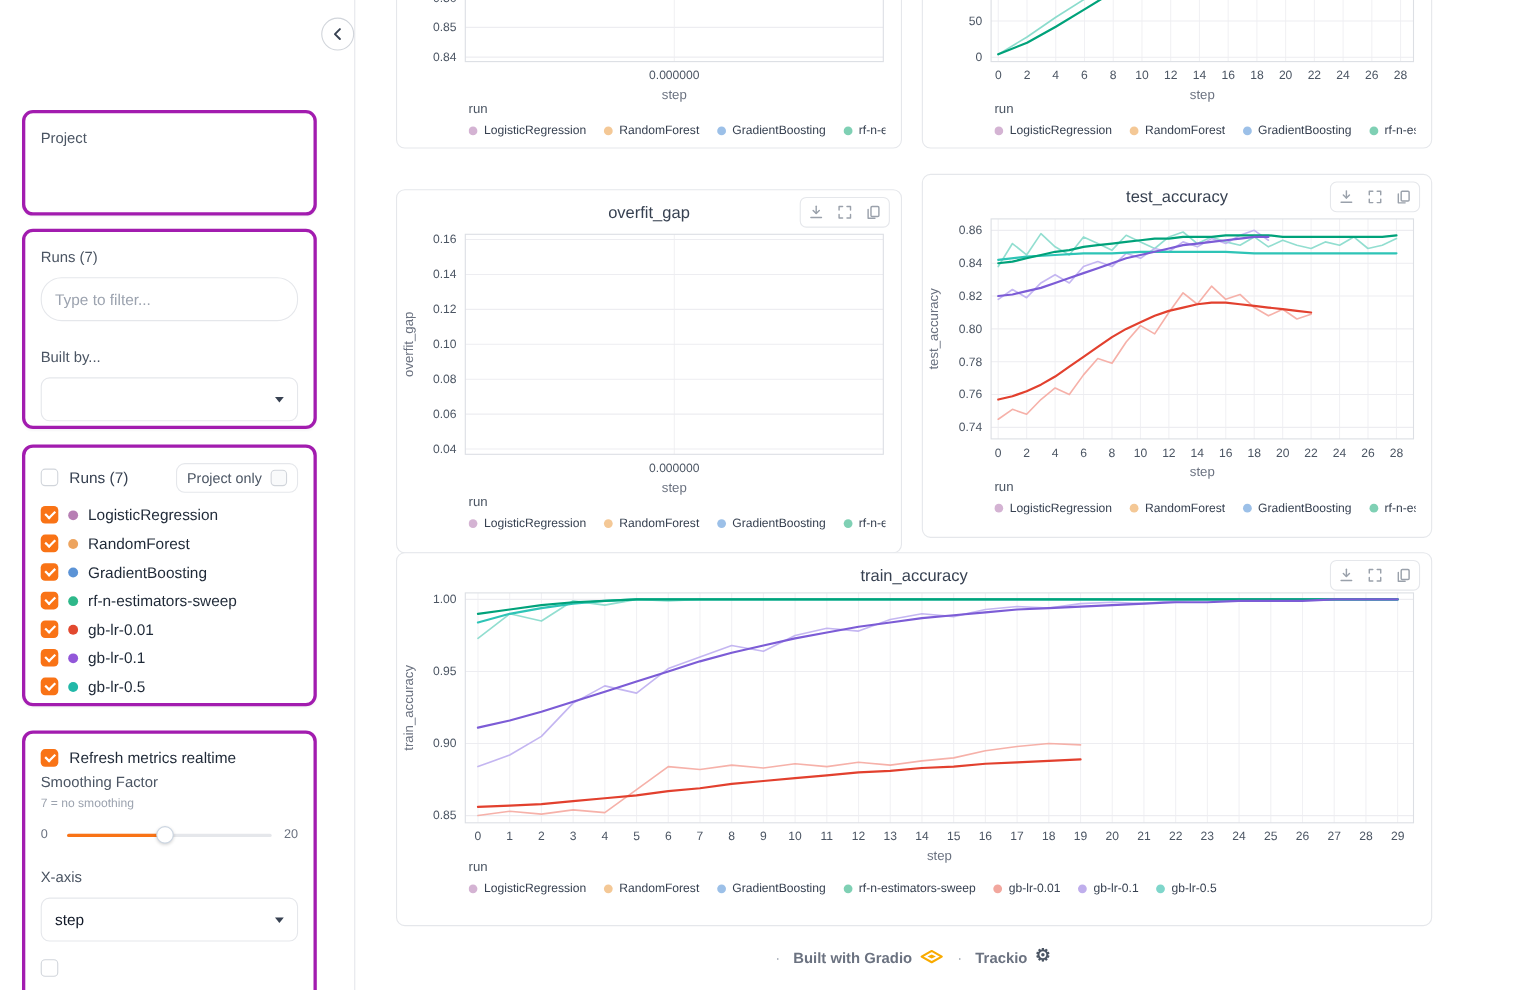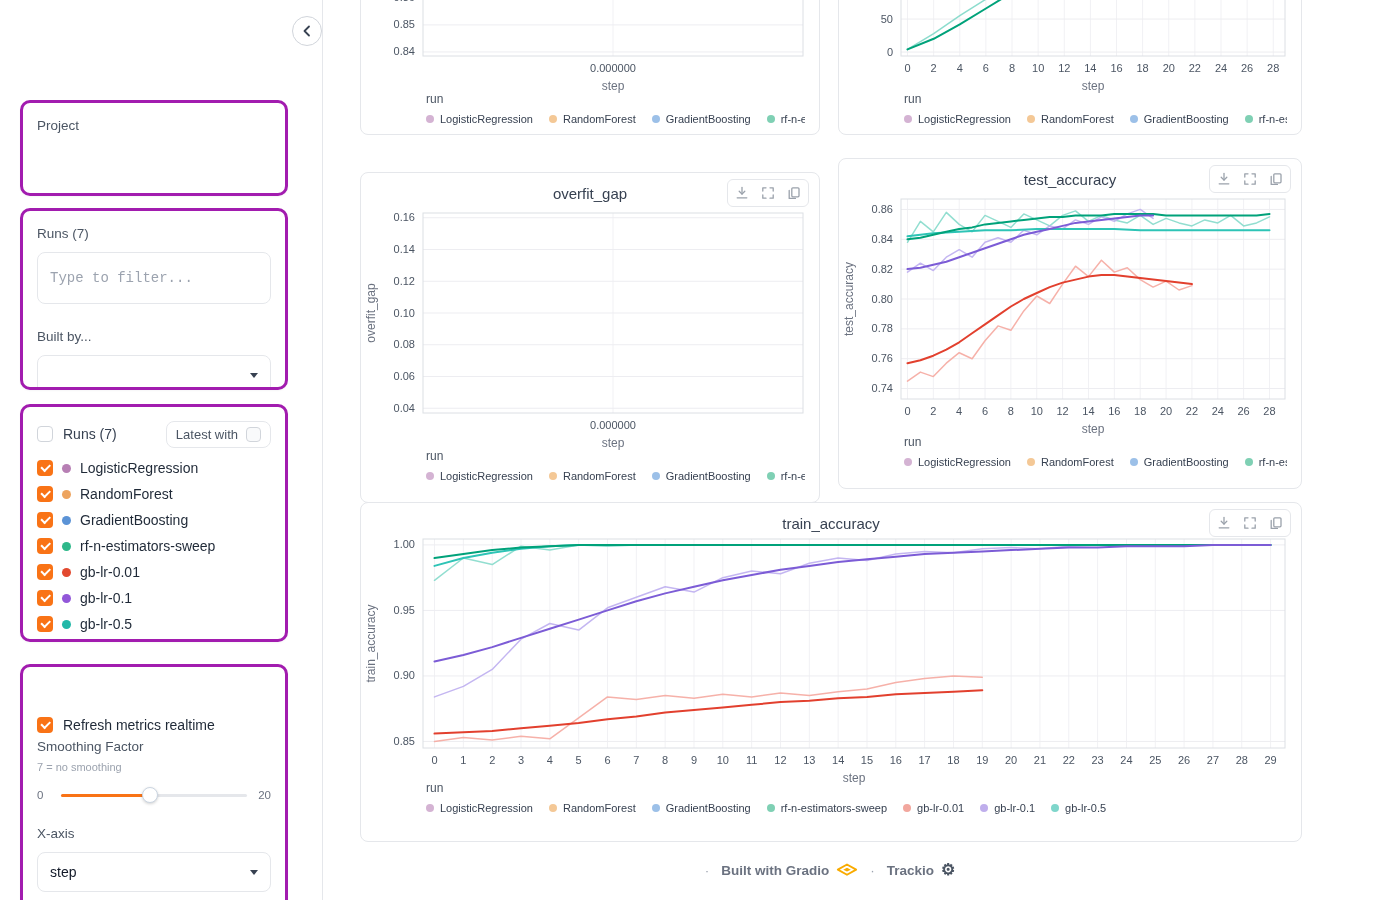--- a/index.html
+++ b/index.html
@@ -22,39 +22,39 @@
   #card-filter{top:208px;height:182px;}
   #card-runs{top:404px;height:238px;padding:12px 14px;}
   #card-settings{top:664px;height:280px;}
   .field-label{font-size:13.5px;color:#4b5563;line-height:17px;}
   .hint{font-size:11px;color:#9ca3af;margin-top:6px;}
   .select{height:40px;box-sizing:border-box;border:1px solid #e5e7eb;border-radius:8px;display:flex;
           align-items:center;justify-content:space-between;padding:0 12px;font-size:14px;
           color:#111827;background:#fff;cursor:pointer;}
   .caret{width:0;height:0;border-left:4.5px solid transparent;border-right:4.5px solid transparent;
          border-top:5.5px solid #374151;flex:none;}
-  .text-input{width:100%;box-sizing:border-box;height:52px;border:1px solid #e5e7eb;border-radius:8px;
+  .text-input{width:100%;box-sizing:border-box;height:40px;border:1px solid #e5e7eb;border-radius:19px;
               padding:0 12px;font-size:14px;color:#111827;outline:none;background:#fff;
-              font-family:Liberation Mono, monospace;}
+              font-family:Liberation Sans, sans-serif;}
   .text-input::placeholder{color:#9ca3af;}
   .cb{width:16px;height:16px;border-radius:4px;box-sizing:border-box;flex:none;cursor:pointer;display:inline-block;}
   .cb.on{background:#f97316;position:relative;}
   .cb.on::after{content:"";position:absolute;left:3.5px;top:4px;width:7px;height:3.5px;
                 border-left:2px solid #fff;border-bottom:2px solid #fff;transform:rotate(-45deg);}
   .cb.off{background:#fff;border:1px solid #d1d5db;}
   .cb.sm{width:15px;height:15px;background:#f9fafb;}
   .runs-header{display:flex;align-items:center;gap:10px;height:30px;}
   .runs-header-label{font-size:14px;color:#374151;}
   .latest-pill{margin-left:auto;display:flex;align-items:center;gap:8px;border:1px solid #e5e7eb;
                border-radius:8px;padding:5px 9px;font-size:13px;color:#4b5563;cursor:pointer;}
   #run-list{margin-top:6px;}
   .run-row{display:flex;align-items:center;gap:9px;height:26px;}
   .run-dot{width:9px;height:9px;border-radius:50%;flex:none;}
   .run-name{font-size:14px;color:#1f2937;}
-  .settings-row{display:flex;align-items:center;gap:10px;margin-top:36px;}
+  .settings-row{display:flex;align-items:center;gap:10px;}
   .settings-label{font-size:14px;color:#1f2937;}
   .slider-row{display:flex;align-items:center;gap:8px;margin-top:14px;}
   .slider{position:relative;flex:1;height:16px;}
   .slider-track{position:absolute;top:6.5px;left:0;right:0;height:3.5px;border-radius:2px;background:#e5e7eb;}
   .slider-fill{height:100%;background:#f97316;border-radius:2px;}
   .slider-knob{position:absolute;top:0;width:16px;height:16px;border-radius:50%;background:#fff;
                border:1px solid #cbd5e1;box-shadow:0 1px 3px rgba(0,0,0,.18);box-sizing:border-box;}
   .slider-end{font-size:11.5px;color:#6b7280;min-width:16px;}
 
   
@@ -111,21 +111,21 @@
         <span></span>
         <span class="caret"></span>
       </div>
     </section>
 
     <section class="side-card" id="card-runs">
       <div class="runs-header">
         <span class="cb off"></span>
         <span class="runs-header-label">Runs (7)</span>
         <span class="latest-pill">
-          <span>Latest with</span>
+          <span>Project only</span>
           <span class="cb off sm"></span>
         </span>
       </div>
       <div id="run-list">
           <div class="run-row">
             <span class="cb on"></span>
             <span class="run-dot" style="background: rgb(183, 127, 180);"></span>
             <span class="run-name">LogisticRegression</span>
           </div>
           <div class="run-row">

